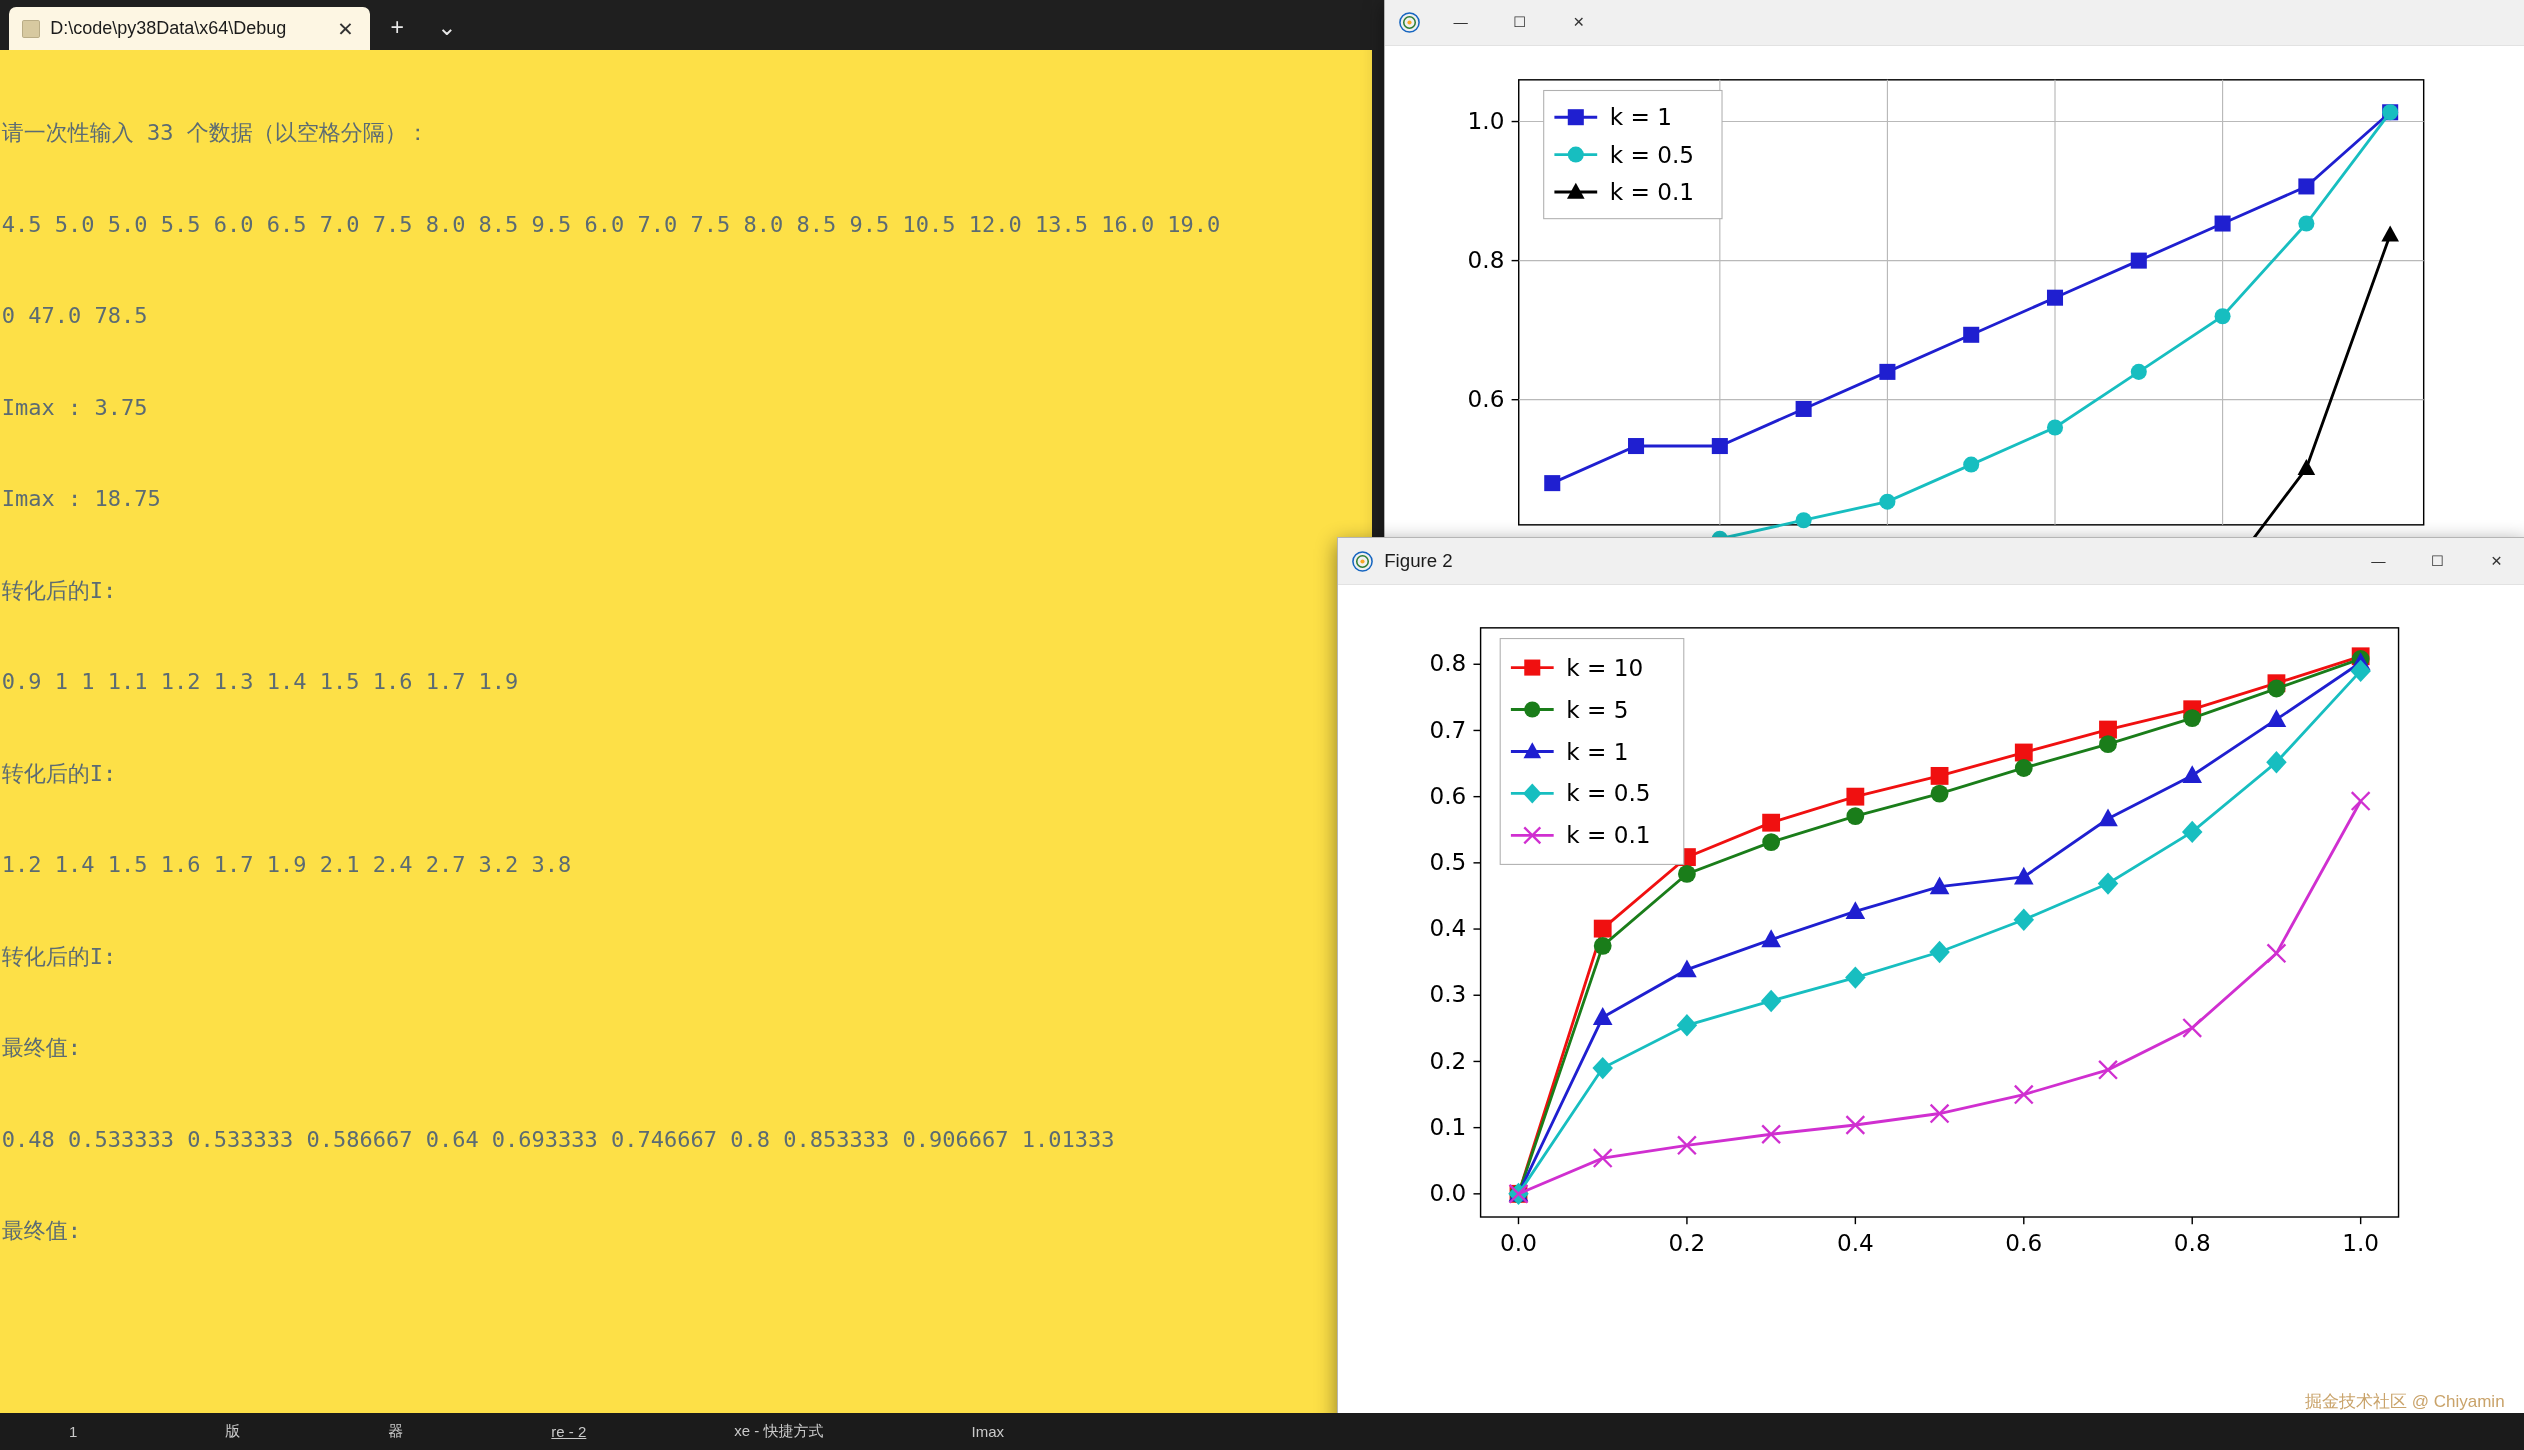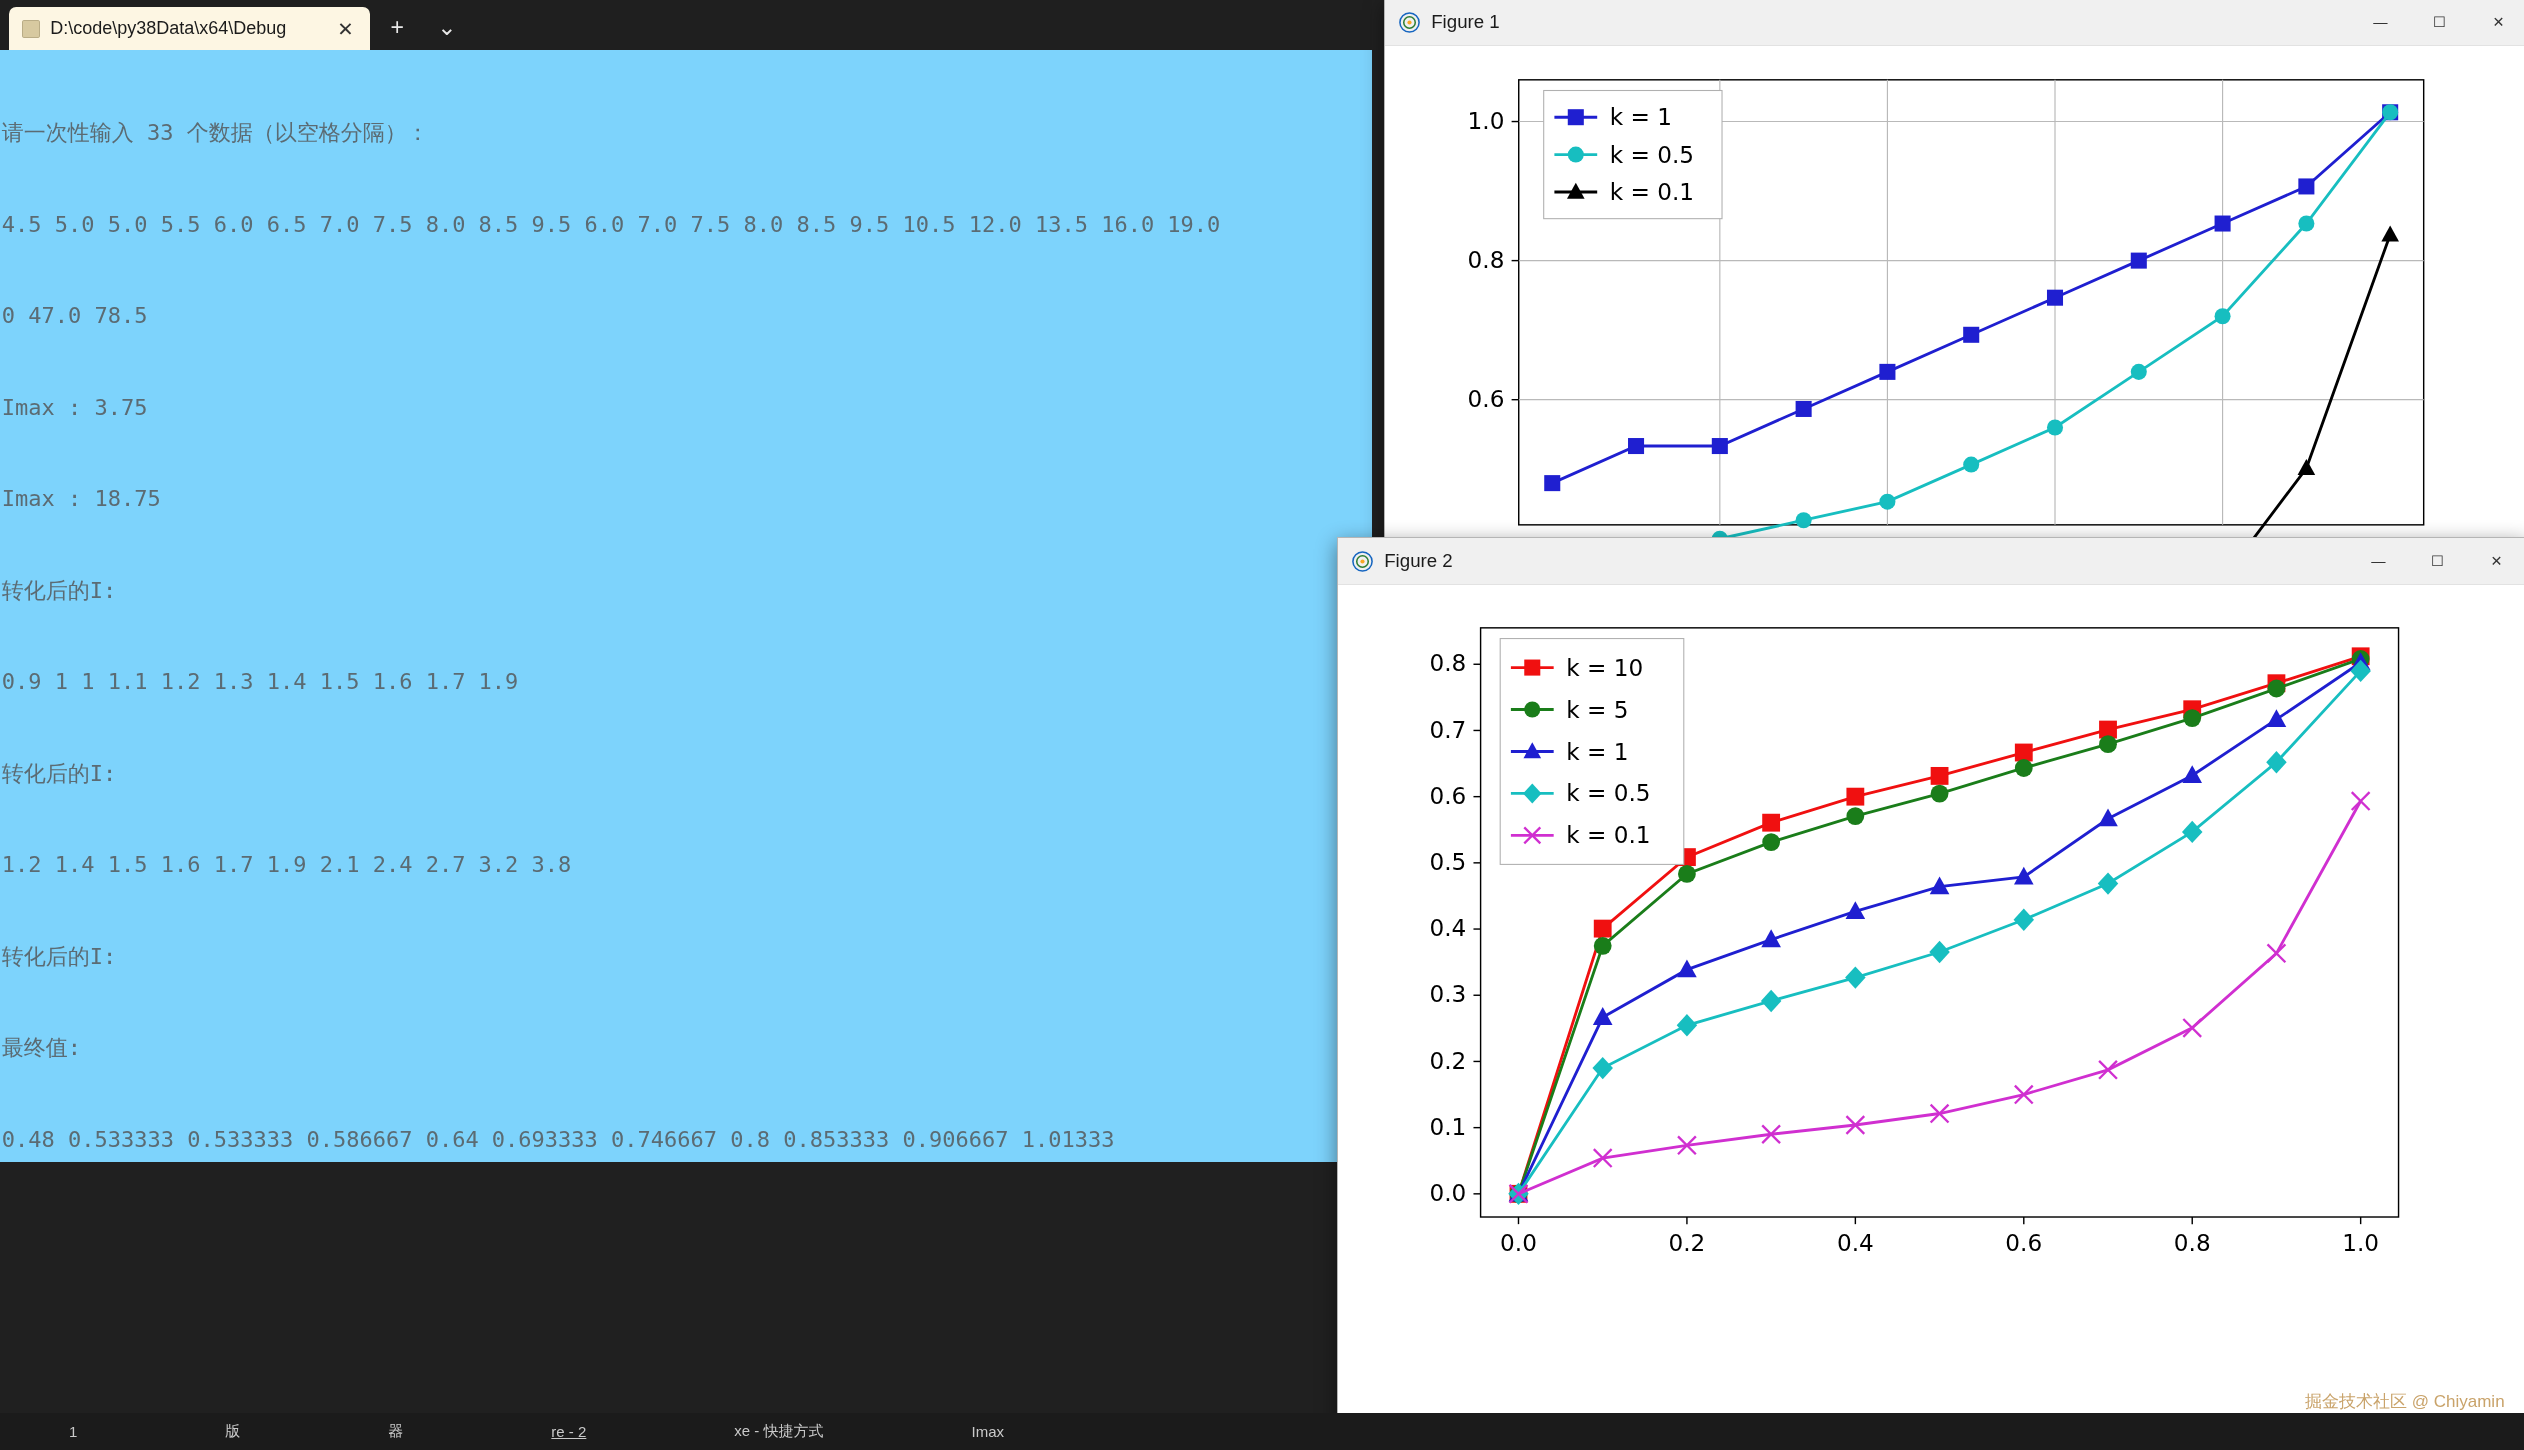--- a/index.html
+++ b/index.html
@@ -16,22 +16,22 @@
     width: 2525px;
     height: 1450px;
     background: #202020;
   }
 
   
   .term-window {
     position: absolute;
     left: 0; top: 0;
     width: 1372px;
-    height: 1162px;
-    background: #7dd3fc;
+    height: 1450px;
+    background: #fde047;
     overflow: hidden;
   }
   .term-tabstrip {
     height: 50px;
     background: #1f1f1f;
     display: flex;
     align-items: flex-end;
     padding-left: 9px;
   }
   .term-tab {
@@ -230,21 +230,20 @@
     </div>
   </div>
 
   <div class="fig-window" style="left:1384px; top:-1.8px; width:1143px; height:557px;">
     <div class="fig-titlebar">
       <svg class="fig-ico" viewBox="0 0 24 24">
         <circle cx="12" cy="12" r="10" fill="none" stroke="#1565c0" stroke-width="1.6"></circle>
         <circle cx="12" cy="12" r="6" fill="none" stroke="#2e7d32" stroke-width="1.6"></circle>
         <circle cx="12" cy="12" r="2.2" fill="#f9a825"></circle>
       </svg>
-      <span class="fig-title">Figure 1</span>
       <div class="win-btns">
         <div class="win-btn">—</div>
         <div class="win-btn">☐</div>
         <div class="win-btn close-hover-red">✕</div>
       </div>
     </div>
     <div class="fig-canvas">
       <svg class="plot-svg" viewBox="0 0 1282 573" preserveAspectRatio="none">
         <g id="f1-plot">
             <rect x="150" y="38" width="1015" height="500" fill="#ffffff" stroke="#000" stroke-width="1.6"></rect>

